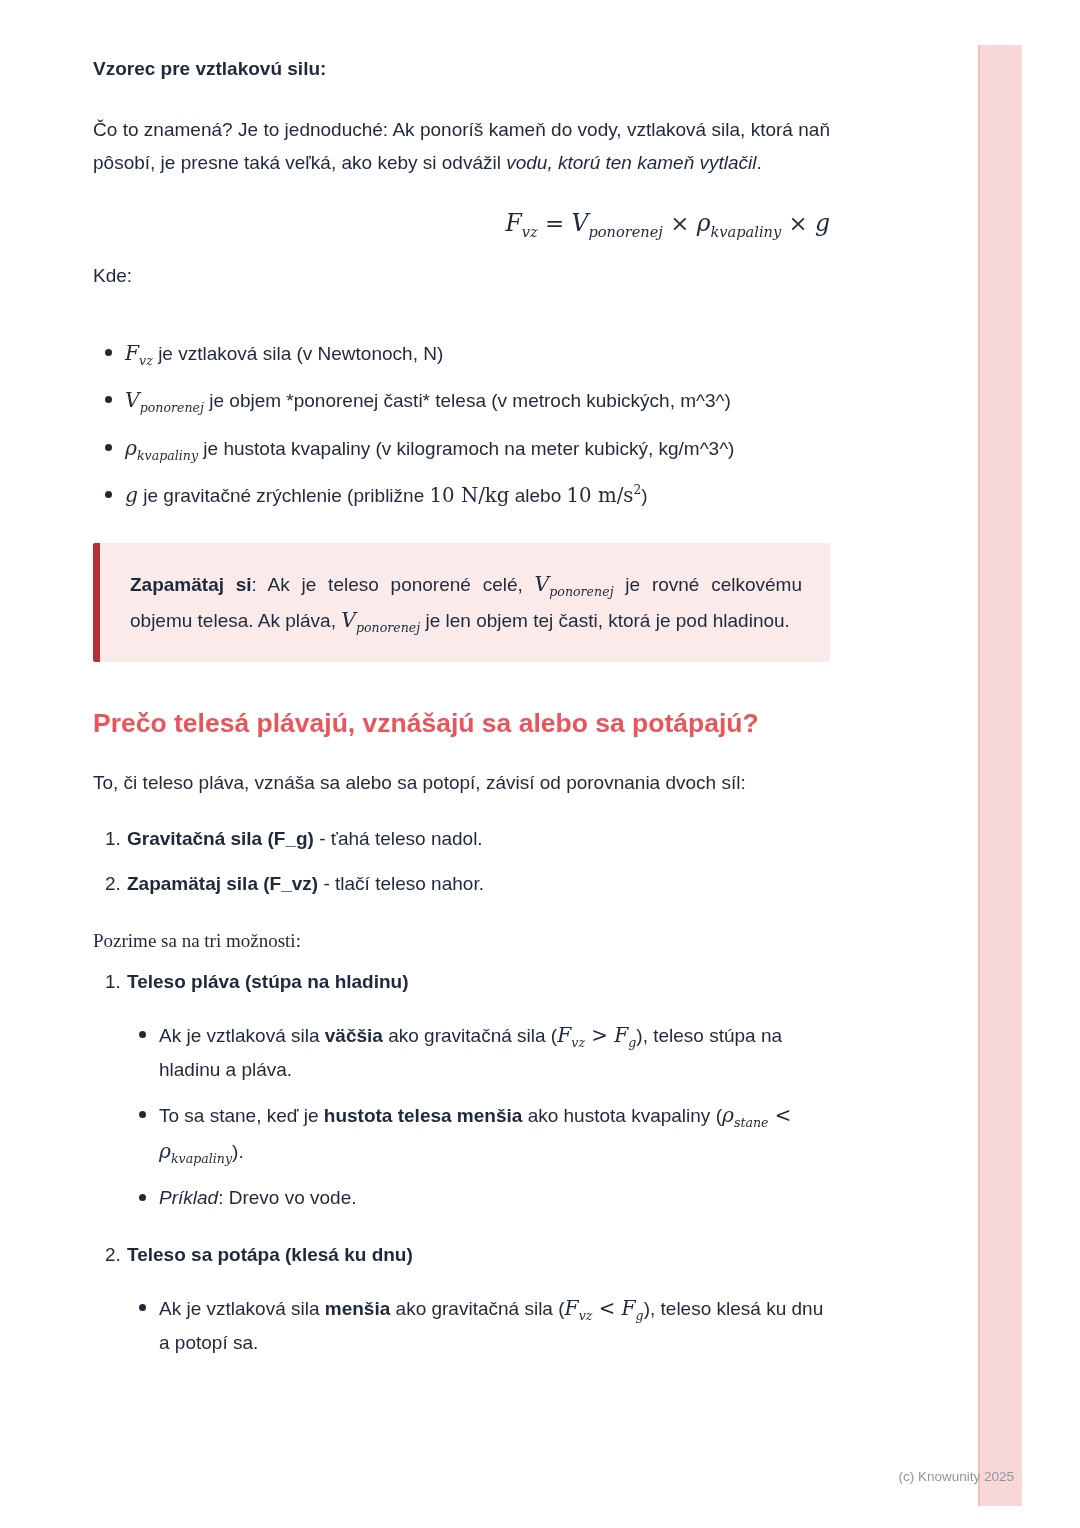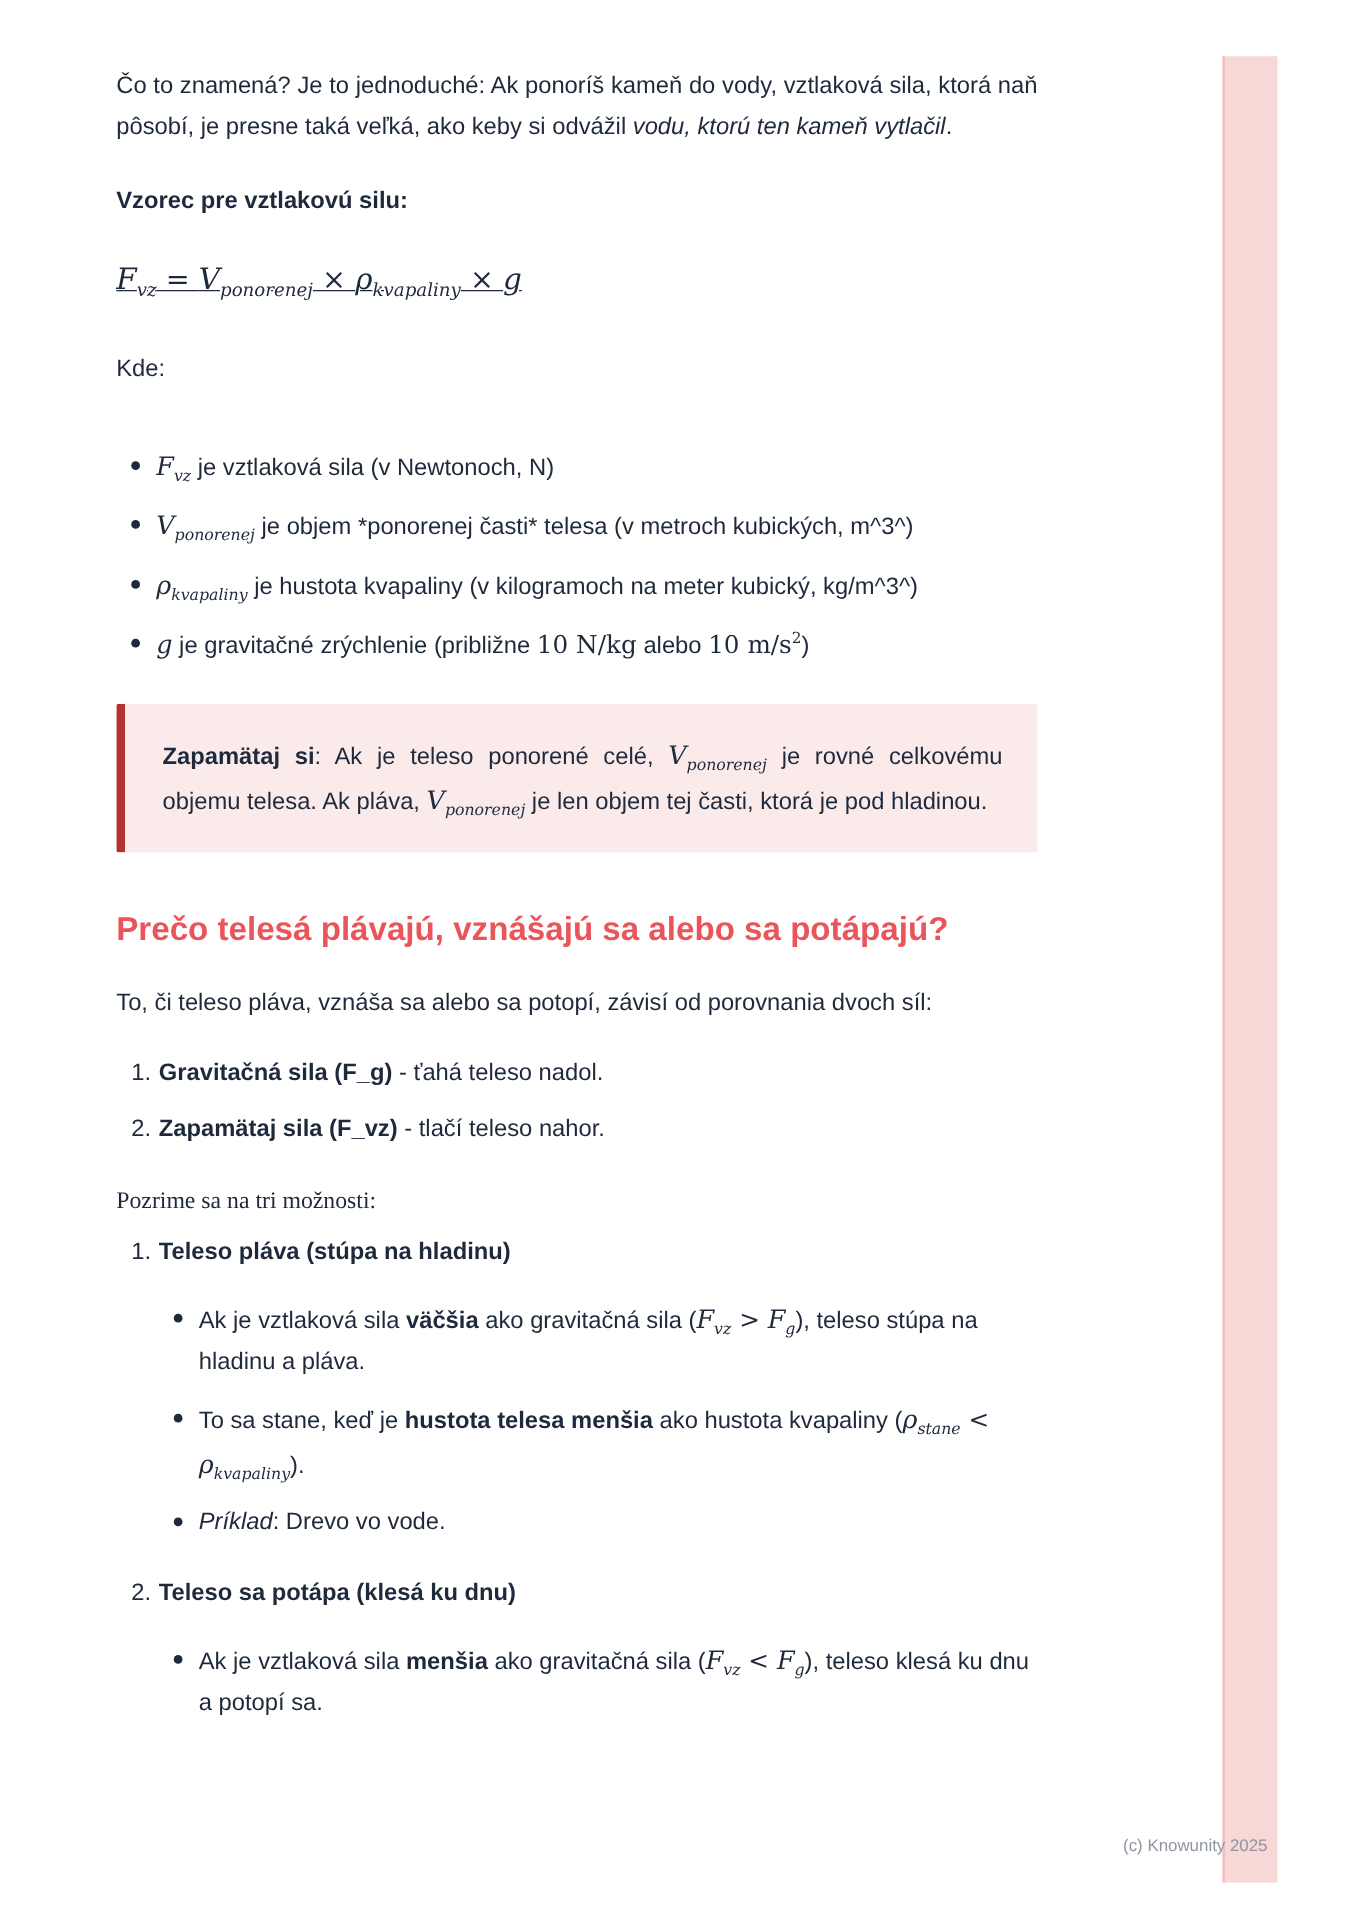--- a/index.html
+++ b/index.html
@@ -24,21 +24,21 @@
   .i{font-style:italic;}
 
   
   .m{font-family:"DejaVu Serif",serif;font-style:italic;font-size:1.07em;}
   .mu{font-family:"DejaVu Serif",serif;font-style:normal;font-size:1.04em;}
   .m sub,.mu sub{font-size:0.62em;font-style:italic;line-height:0;}
   .m sup,.mu sup{font-size:0.62em;line-height:0;}
 
   .p-intro{margin:0 0 26px;}
   .p-formula-title{margin:0 0 28px;font-weight:700;}
-  .formula-row{text-align:left;margin:0 0 36px;text-decoration:underline;}
+  .formula-row{text-align:right;margin:0 0 16px;}
   .formula{font-size:22px;line-height:1.6;}
   .p-kde{margin:0 0 26px;}
 
   ul.defs{list-style:none;margin:0 0 30px;padding:0;}
   ul.defs li{display:flex;align-items:flex-start;margin-top:44px;}
   ul.defs li + li{margin-top:12px;}
   .dot{flex:0 0 auto;width:7px;height:7px;border-radius:50%;background:var(--text);margin:13px 13px 0 12px;}
   .li-text{font-size:19px;line-height:1.74;flex:1 1 auto;}
 
   .callout{background:var(--callout-bg);border-left:7px solid var(--callout-border);padding:24px 28px 24px 30px;margin:0 0 44px;border-radius:2px;}
@@ -62,23 +62,23 @@
   .watermark{position:absolute;right:66px;bottom:44px;font-size:13.5px;color:var(--muted);z-index:3;}
 </style>
 </head>
 <body>
 
 <div class="sheet">
   <div class="edge-stripe"></div>
 
   <main class="content">
 
+    <p class="para p-formula-title"><span class="b">Vzorec pre vztlakovú silu:</span></p>
+
     <p class="para justify p-intro"><span>Čo to znamená? Je to jednoduché: Ak ponoríš kameň do vody, vztlaková sila, ktorá naň pôsobí, je presne taká veľká, ako keby si odvážil </span><span class="i">vodu, ktorú ten kameň vytlačil</span><span>.</span></p>
-
-    <p class="para p-formula-title"><span class="b">Vzorec pre vztlakovú silu:</span></p>
 
     <div class="formula-row">
       <span class="formula"><span class="m">F<sub>vz</sub></span><span class="mu"> = </span><span class="m">V<sub>ponorenej</sub></span><span class="mu"> × </span><span class="m">ρ<sub>kvapaliny</sub></span><span class="mu"> × </span><span class="m">g</span></span>
     </div>
 
     <p class="para p-kde"><span>Kde:</span></p>
 
     <ul class="defs">
       <li>
         <span class="dot"></span>

